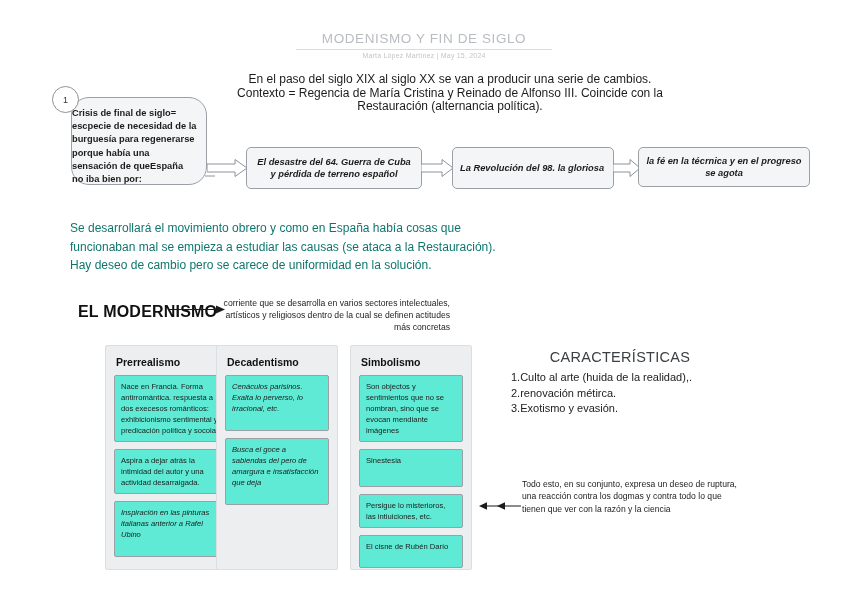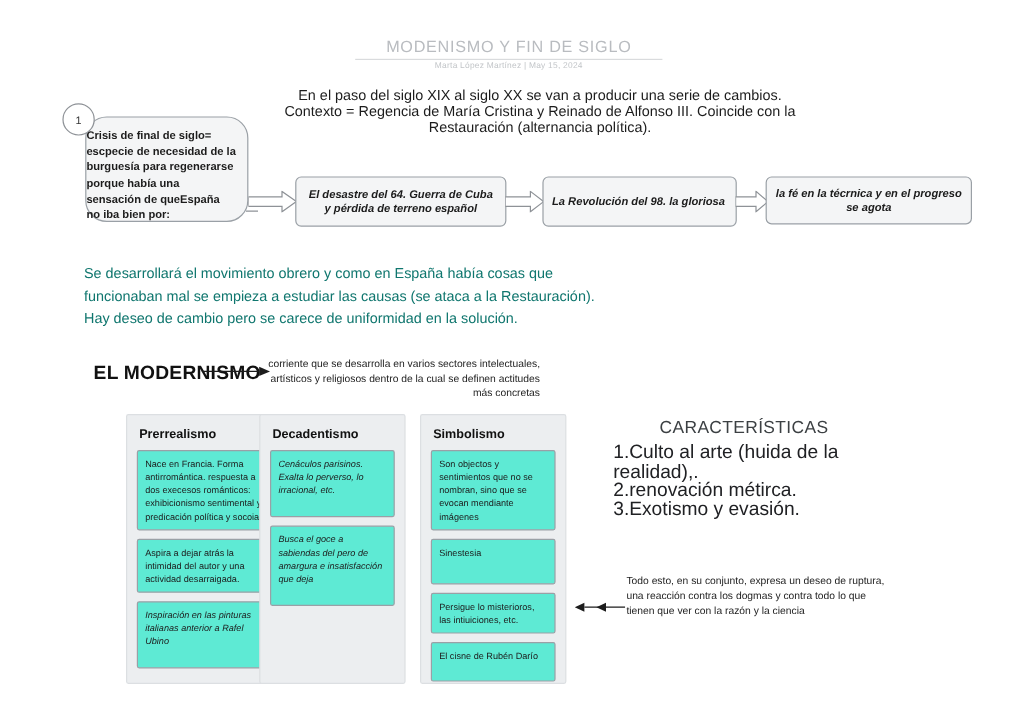--- a/index.html
+++ b/index.html
@@ -139,21 +139,21 @@
   .note-card.tall-pad { padding-bottom: 16px; font-style: italic; }
 
   
   #caracteristicas-title {
     position: absolute; left: 489px; top: 349px; width: 262px;
     text-align: center;
     font-size: 14.5px; color: #3c4043; letter-spacing: .3px;
   }
   #caracteristicas-list {
     position: absolute; left: 511px; top: 370px; width: 250px;
-    font-size: 16px; line-height: 15.5px; color: #202124;
+    font-size: 11px; line-height: 15.5px; color: #202124;
   }
 
   
   #bottom-note {
     position: absolute; left: 522px; top: 478px; width: 215px;
     font-size: 8.6px; line-height: 12.3px; color: #1c1c1c;
   }
   #bottom-arrow { position: absolute; left: 479px; top: 500px; width: 42px; height: 12px; }
 </style>
 </head>

